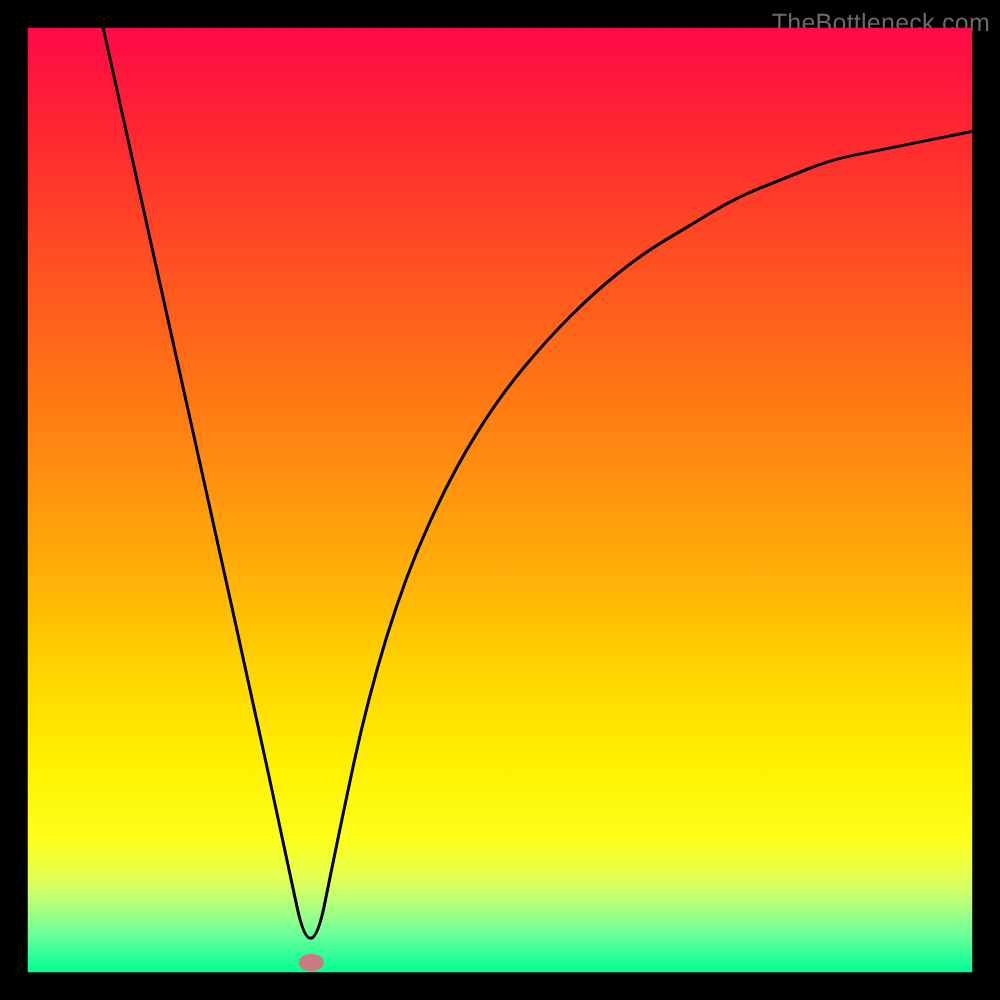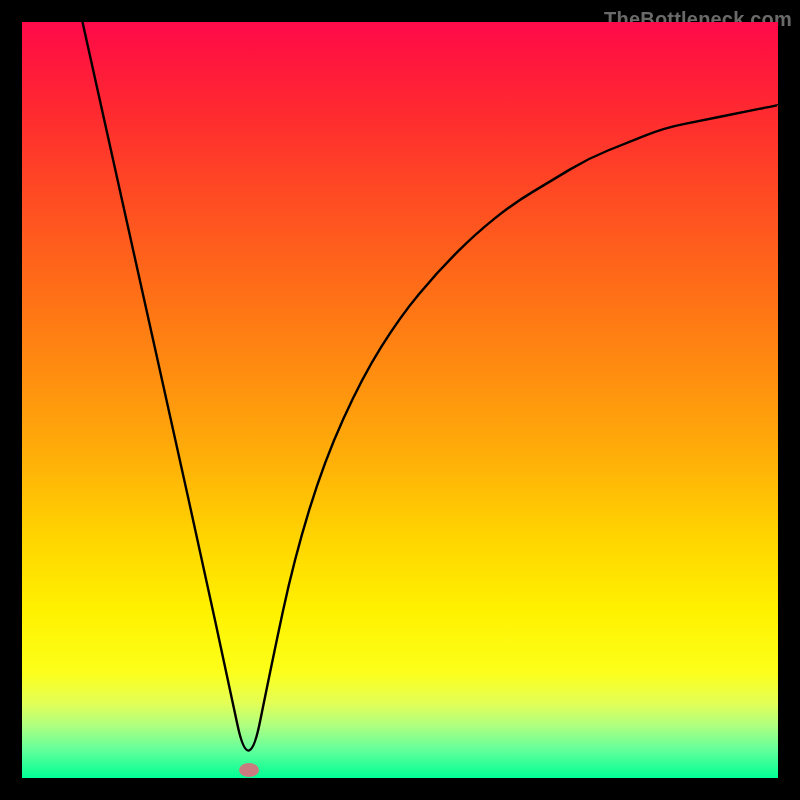--- a/index.html
+++ b/index.html
@@ -54,21 +54,21 @@
     background: #c97b7f;
     border-radius: 50%;
     transform: translate(-50%, -50%);
   }
   .watermark {
     position: absolute;
     top: 8px;
     right: 8px;
     color: #6a6a6a;
     font-size: 20px;
-    font-weight: 700;
+    font-weight: 400;
     letter-spacing: 0.2px;
     user-select: none;
   }
 </style>
 </head>
 <body>
 
 <div class="watermark">TheBottleneck.com</div>
 
 <div class="frame">

